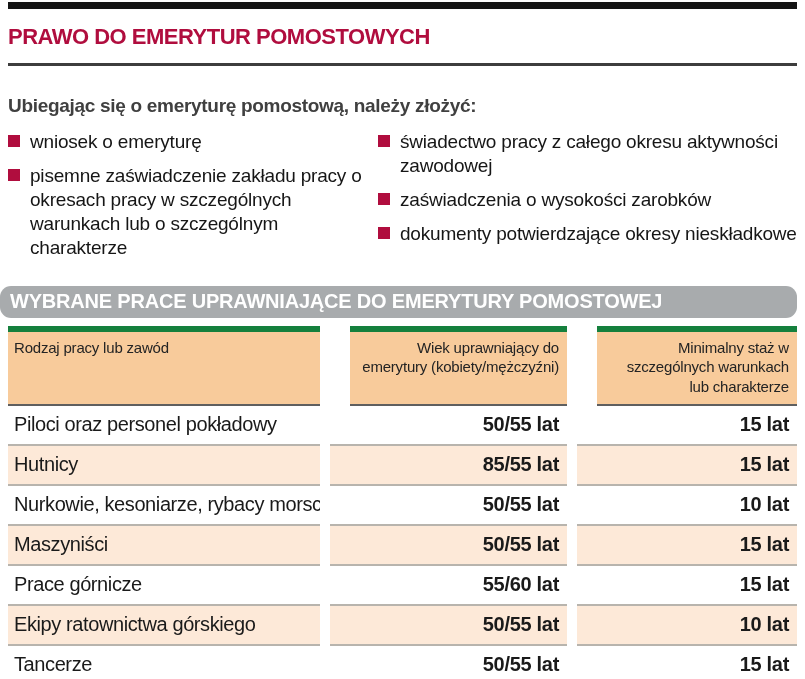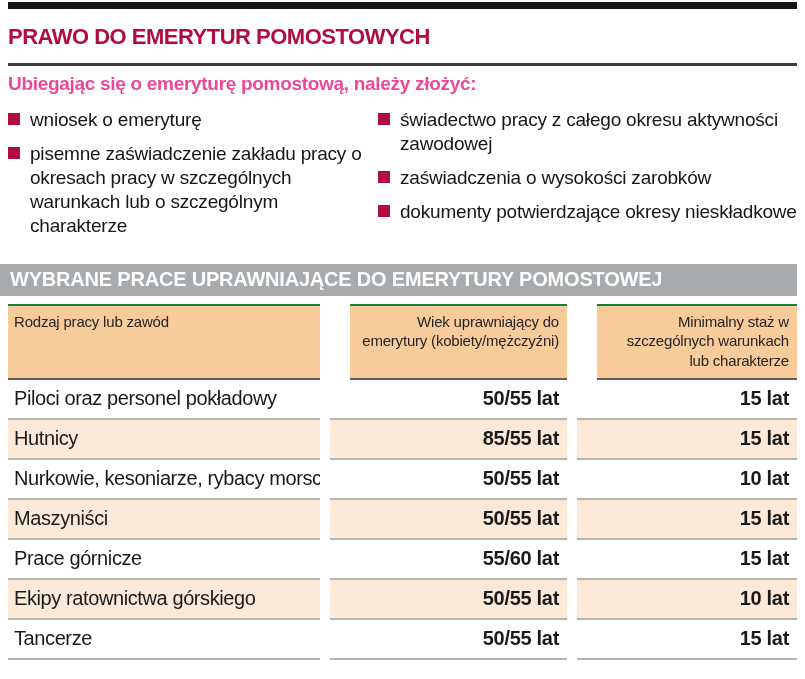--- a/index.html
+++ b/index.html
@@ -15,52 +15,53 @@
   }
   .top-rule { margin-top:2px; height:7px; background:#141414; }
   .masthead-title {
     margin-top:15px;
     font-size:22px; font-weight:bold;
     letter-spacing:-0.5px;
     color:var(--accent,#b00d3e);
   }
   .title-rule { margin-top:13px; border-top:3px solid #3d3d3d; }
   .intro-heading {
-    margin-top:7px;
+    margin-top:29px;
     font-size:19px; font-weight:bold; letter-spacing:-0.3px;
-    color:#ec4899;
+    color:#404040;
   }
   .bullets { display:flex; margin-top:13px; }
   .bullet-col-left  { width:370px; flex:none; }
   .bullet-col-right { flex:1; }
   .bullet-item {
     display:flex; gap:10px;
     font-size:19px; line-height:1.26; letter-spacing:-0.2px;
     margin-bottom:10px; color:#161616;
   }
   .bullet-square {
     width:12px; height:12px; flex:none; margin-top:5px;
     background:var(--accent,#b00d3e);
   }
   .section-bar {
     margin:16px 0 8px -8px;
     background:var(--section-bar-bg,#a8abad);
     color:#ffffff;
     font-size:20px; font-weight:bold;
     letter-spacing:-0.2px;
     padding:4px 0 5px 10px;
+    border-radius:11px;
   }
   .grid {
     display:grid;
     grid-template-columns:312px 237px 220px;
     column-gap:10px;
   }
   .th {
     background:var(--table-header-bg,#f8cb9b);
-    border-top:2px solid #15803d;
+    border-top:6px solid #15803d;
     border-bottom:2px solid #5f5f5f;
     font-size:15px; line-height:1.3; letter-spacing:-0.2px;
     color:#242424;
     min-height:60px;
     padding:6px 8px 8px 8px;
   }
   .th.first { padding-left:6px; }
   .th.num { text-align:right;margin-left:20px; }
   .td {
     font-size:20px;

